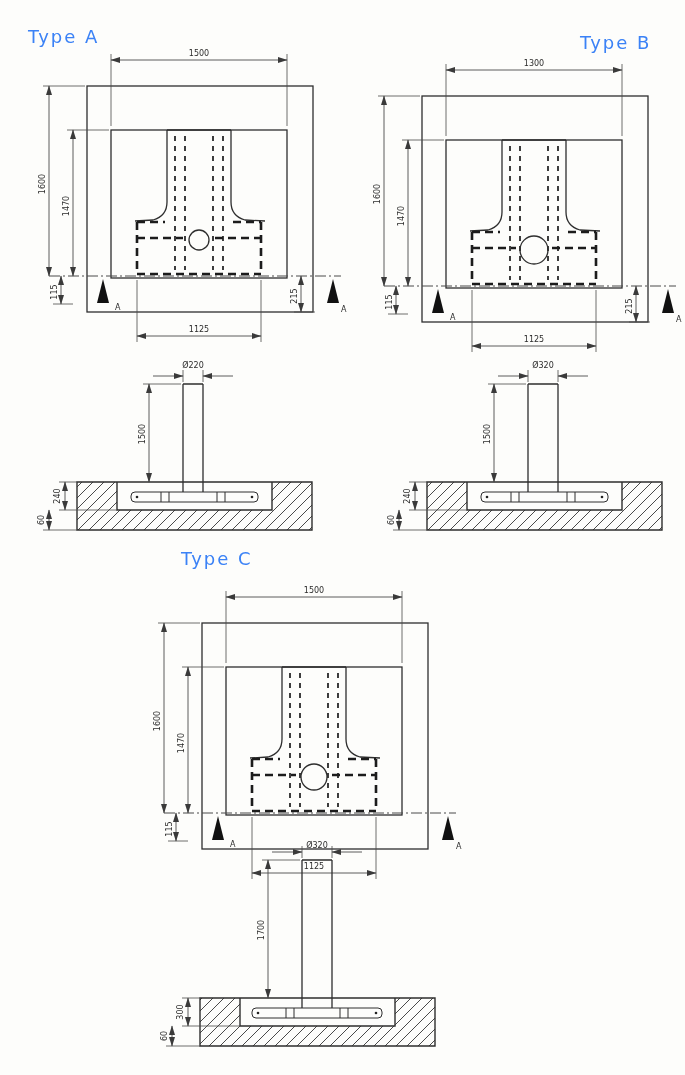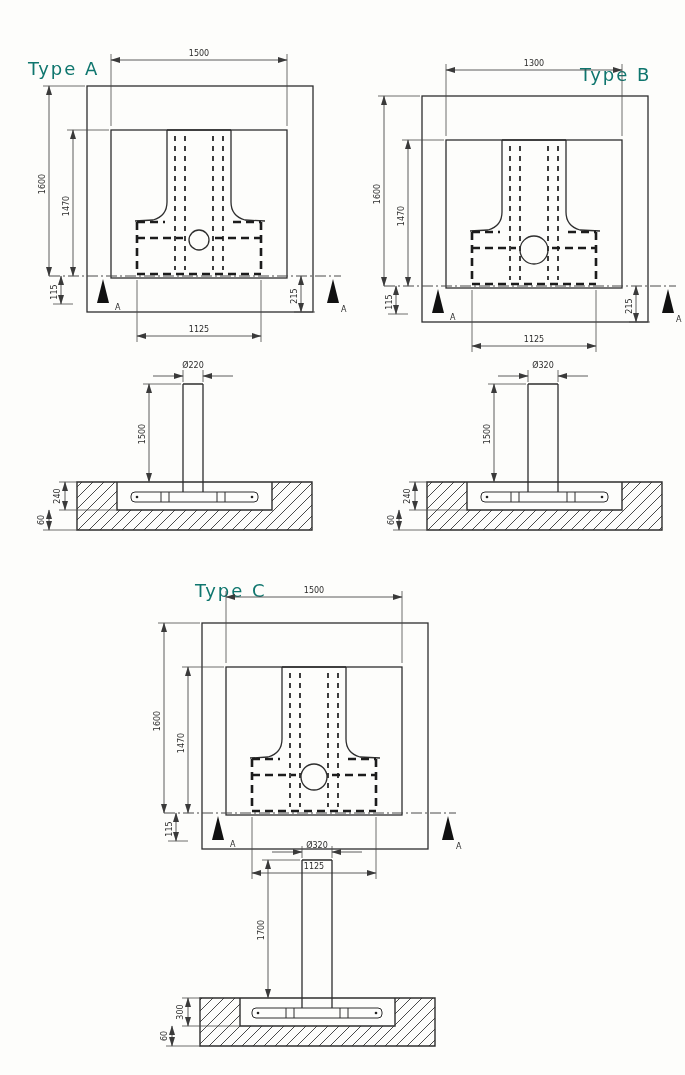--- a/index.html
+++ b/index.html
@@ -2,40 +2,40 @@
 <html><head>
 <meta charset="utf-8">
 <style>
   html,body{margin:0;padding:0;}
   body{
     width:685px;height:1075px;position:relative;overflow:hidden;
     background:#fdfdfb;
     font-family:"DejaVu Sans", sans-serif;
   }
   .fig-title{
-    position:absolute;font-size:18px;letter-spacing:2px;color:#0f766e;margin-top:32px;
+    position:absolute;font-size:18px;letter-spacing:2px;color:#3b82f6;
   }
   svg{position:absolute;overflow:visible;}
   svg text{font-family:"DejaVu Sans", sans-serif;}
   .ln{fill:none;stroke:#2e2e2e;stroke-width:1.3;}
   .lnthin{fill:none;stroke:#2e2e2e;stroke-width:1;}
   .dsh{fill:none;stroke:#1c1c1c;stroke-width:2.6;stroke-dasharray:8 5;}
   .dshthin{fill:none;stroke:#1c1c1c;stroke-width:1.7;stroke-dasharray:5 5;}
   .cl{fill:none;stroke:#4a4a4a;stroke-width:1;stroke-dasharray:11 3 2 3;}
   .dimln{fill:none;stroke:#4a4a4a;stroke-width:0.9;}
   .ext{fill:none;stroke:#4a4a4a;stroke-width:0.8;}
   .dim{font-size:8px;fill:#2b2b2b;}
   .cut{fill:#111;}
 </style>
 </head>
 <body>
 
 <div class="fig-title" style="left:28px;top:26px">Type A</div>
 <div class="fig-title" style="left:580px;top:32px">Type B</div>
-<div class="fig-title" style="left:195px;top:548px">Type C</div>
+<div class="fig-title" style="left:181px;top:548px">Type C</div>
 
 <svg style="left:15px;top:8px" width="335" height="345" viewBox="0 0 335 345">
   <defs>
     <marker id="pa-ar" viewBox="0 0 10 8" markerWidth="10" markerHeight="8" refX="9" refY="4" orient="auto-start-reverse" markerUnits="userSpaceOnUse">
       <path d="M0,1 L9.5,4 L0,7 Z" fill="#3a3a3a"></path>
     </marker>
   </defs>
   <g>
     <rect class="ln" x="72" y="78" width="226" height="226"></rect>
     <rect class="ln" x="96" y="122" width="176" height="148"></rect>

